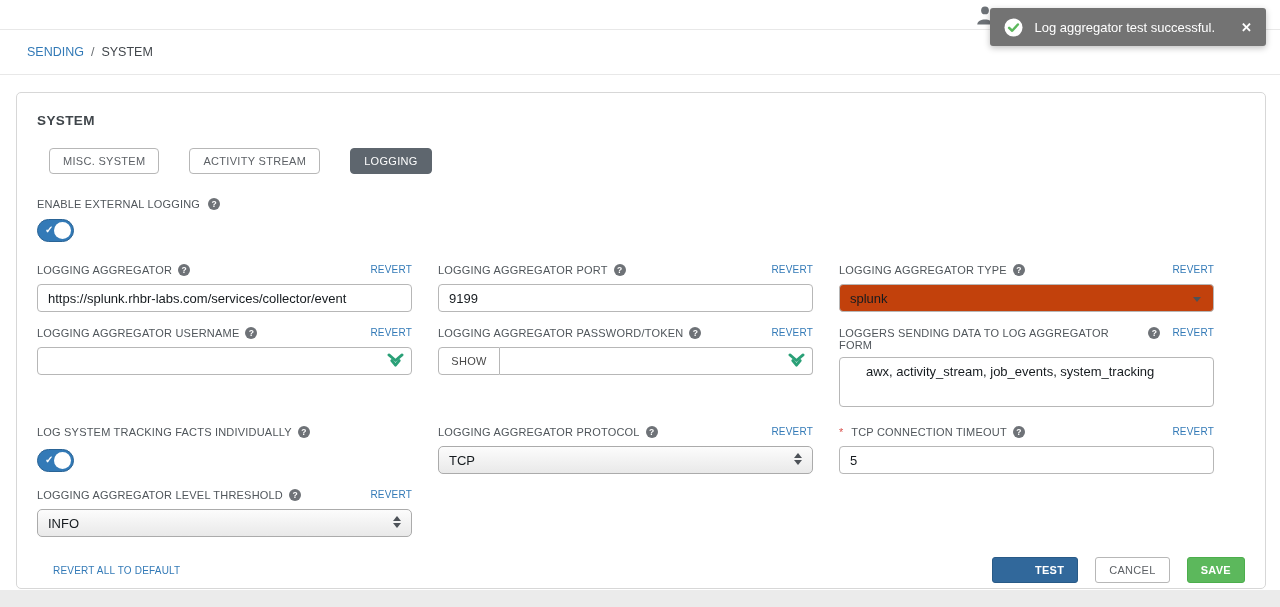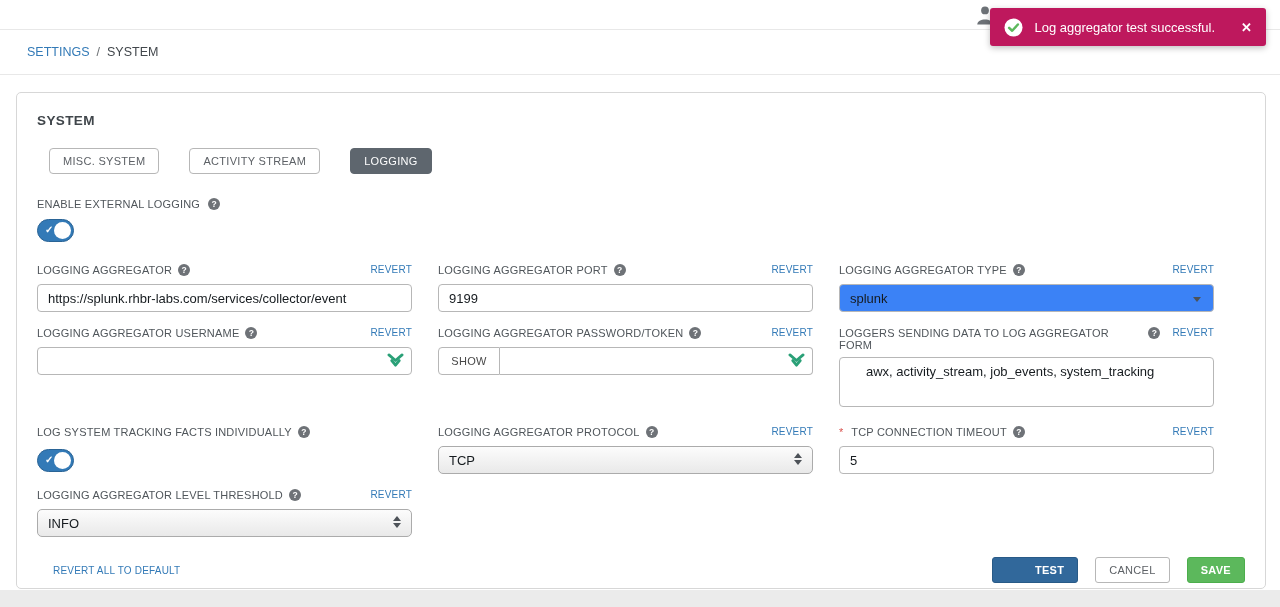--- a/index.html
+++ b/index.html
@@ -6,21 +6,21 @@
   html,body { width:1280px; height:607px; }
   body { font-family:"Liberation Sans", sans-serif; background:#fff; overflow:hidden; }
   .app { position:relative; width:1280px; height:607px; background:#fff; }
 
   
   .topnav { height:30px; border-bottom:1px solid #e8e8e8; position:relative; background:#fff; }
   .user-icon { position:absolute; right:285px; top:5px; width:20px; height:20px; fill:#6d7277; }
 
   
   .toast { position:absolute; top:8px; right:14px; z-index:50; height:38px; display:flex; align-items:center;
-           background:#be185d; color:#fff; border-radius:3px; padding:0 14px; box-shadow:0 2px 6px rgba(0,0,0,.25); }
+           background:#737373; color:#fff; border-radius:3px; padding:0 14px; box-shadow:0 2px 6px rgba(0,0,0,.25); }
   .toast-check { width:19px; height:19px; margin-right:11px; flex:none; }
   .toast-msg { font-size:13px; }
   .toast-close { margin-left:26px; font-size:13px; font-weight:bold; cursor:pointer; line-height:1; }
 
   
   .crumbbar { height:45px; display:flex; align-items:center; padding-left:27px; border-bottom:1px solid #e8e8e8; background:#fff; font-size:12.5px; }
   .crumb-link { color:#337ab7; text-decoration:none; cursor:pointer; }
   .crumb-sep { color:#6b6f73; margin:0 7px; }
   .crumb-current { color:#42474c; }
 
@@ -58,21 +58,21 @@
                        font-family:"Liberation Sans", sans-serif; margin-top:6px; resize:none; outline:none; }
 
   .pw-row { display:flex; margin-top:6px; }
   .show-btn { width:62px; height:28px; background:#fff; border:1px solid #b7b7b7; border-radius:4px 0 0 4px; font-size:11px; color:#484848;
               cursor:pointer; letter-spacing:.3px; font-family:"Liberation Sans", sans-serif; }
   .pw-row .input-wrap { flex:1; margin-top:0; }
   .pw-row .text-input { border-radius:0 4px 4px 0; border-left:none; }
 
   
   .select { height:28px; border:1px solid #b7b7b7; border-radius:4px; margin-top:6px; display:flex; align-items:center;
-            padding:0 10px; font-size:13px; color:#161b1f; cursor:pointer; background:#3b82f6; position:relative; }
+            padding:0 10px; font-size:13px; color:#161b1f; cursor:pointer; background:#c2410c; position:relative; }
   .select.native { background:linear-gradient(#fcfcfc,#e9e9e9); border-color:#ababab; border-radius:5px; }
   .caret-down { position:absolute; right:12px; top:12px; width:0; height:0; border-left:4.5px solid transparent; border-right:4.5px solid transparent; border-top:5px solid #4d5258; }
   .updown { position:absolute; right:10px; top:6px; display:flex; flex-direction:column; gap:2px; }
   .updown i { display:block; width:0; height:0; }
   .updown .up { border-left:4px solid transparent; border-right:4px solid transparent; border-bottom:5px solid #4d5258; }
   .updown .down { border-left:4px solid transparent; border-right:4px solid transparent; border-top:5px solid #4d5258; }
 
   
   .card-footer { display:flex; align-items:center; margin-top:20px; }
   .revert-all { font-size:10px; color:#337ab7; text-decoration:none; cursor:pointer; margin-left:16px; letter-spacing:.2px; }
@@ -99,21 +99,21 @@
   <div class="toast">
     <svg class="toast-check" viewBox="0 0 20 20">
       <circle cx="10" cy="10" r="9.5" fill="#ffffff"></circle>
       <path d="M5.4 10.4 L8.6 13.4 L14.6 6.8" fill="none" stroke="#5cb85c" stroke-width="2.6" stroke-linecap="round" stroke-linejoin="round"></path>
     </svg>
     <span class="toast-msg">Log aggregator test successful.</span>
     <span class="toast-close">✕</span>
   </div>
 
   <div class="crumbbar">
-    <a class="crumb-link">SETTINGS</a>
+    <a class="crumb-link">SENDING</a>
     <span class="crumb-sep">/</span>
     <span class="crumb-current">SYSTEM</span>
   </div>
 
   <div class="content">
     <div class="card">
 
       <div class="card-title">SYSTEM</div>
 
       <div class="tabs">

